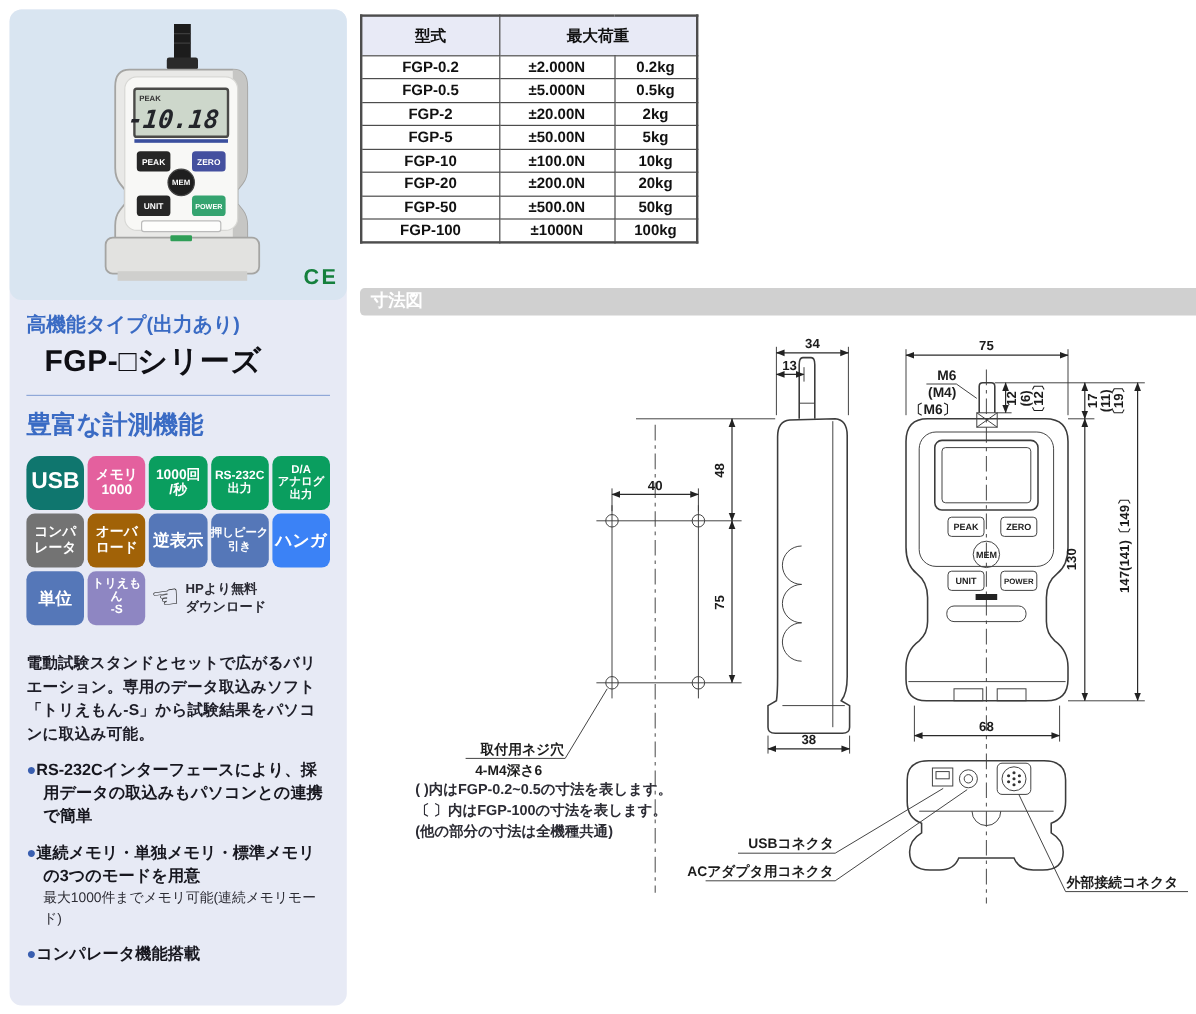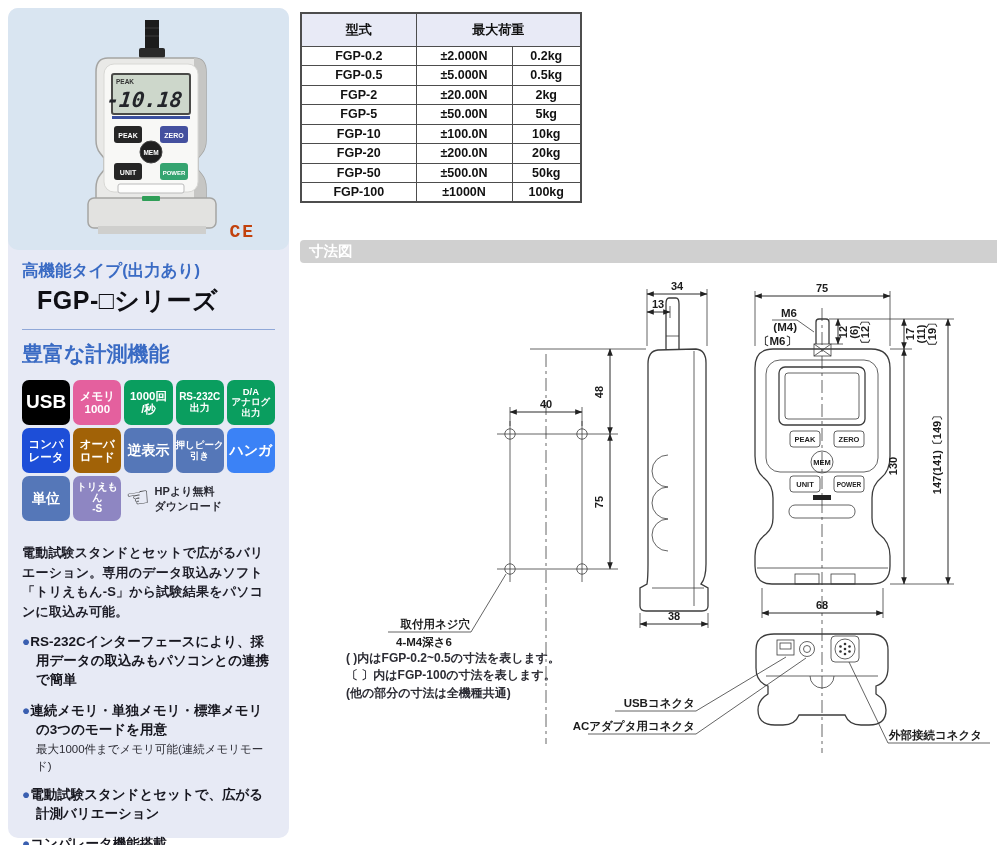--- a/index.html
+++ b/index.html
@@ -5,22 +5,22 @@
   * { margin:0; padding:0; box-sizing:border-box; }
   body { background:#ffffff; font-family:"Liberation Sans","DejaVu Sans",sans-serif; }
   .page { position:relative; width:997px; height:845px; background:#ffffff; overflow:hidden; }
 
   
   .left-col { position:absolute; left:8px; top:8px; width:281px; height:830px;
               background:#e7eaf5; border-radius:10px; }
   .photo-box { position:absolute; left:0; top:0; width:281px; height:242px;
                background:#d9e5f1; border-radius:10px; }
   .photo-svg { position:absolute; left:58px; top:12px; }
-  .ce-mark { position:absolute; right:34px; bottom:8px; font-weight:800; font-size:18px;
-             letter-spacing:2px; color:#c2410c; font-family:Liberation Mono, monospace; }
+  .ce-mark { position:absolute; right:7px; bottom:8px; font-weight:800; font-size:18px;
+             letter-spacing:2px; color:#15803d; font-family:Liberation Sans, sans-serif; }
   .left-inner { position:absolute; left:14px; top:252px; width:253px; }
   .subtitle { color:#3a6bc4; font-weight:bold; font-size:16.5px; }
   .series { color:#0f0f14; font-weight:bold; font-size:25px; margin-top:2px; letter-spacing:0.5px;margin-left:15px; }
   .divider { border:none; border-top:1.5px solid #90a8d8; margin:12px 0 10px 0; }
   .features-heading { color:#3a6bc4; font-weight:bold; font-size:21px; }
   .badges { margin-top:12px; display:grid; grid-template-columns:repeat(5,1fr); gap:3px; }
   .badge { height:45px; border-radius:7px; display:flex; flex-direction:column;
            align-items:center; justify-content:center; color:#fff; font-weight:bold;
            line-height:1.08; text-align:center; }
   .b-xl { font-size:19px; } .b-md { font-size:14px; } .b-sm { font-size:11.5px; }
@@ -105,41 +105,41 @@
       <div class="ce-mark">CE</div>
     </div>
 
     <div class="left-inner">
       <div class="subtitle">高機能タイプ(出力あり)</div>
       <div class="series">FGP-□シリーズ</div>
       <hr class="divider">
       <div class="features-heading">豊富な計測機能</div>
 
       <div class="badges">
-        <div class="badge b-xl" style="background-color: #000000;">
+        <div class="badge b-xl" style="background-color: #0f766e; border-radius: 11px;">
             <span>USB</span>
           </div>
         <div class="badge b-sm" style="background-color: rgb(228, 96, 158);">
             <span>メモリ</span>
             <span>1000</span>
           </div>
         <div class="badge b-sm" style="background-color: rgb(10, 158, 95);">
             <span>1000回</span>
             <span>/秒</span>
           </div>
         <div class="badge b-xxs" style="background-color: rgb(10, 158, 95);">
             <span>RS-232C</span>
             <span>出力</span>
           </div>
         <div class="badge b-xs" style="background-color: rgb(10, 158, 95);">
             <span>D/A</span>
             <span>アナログ</span>
             <span>出力</span>
           </div>
-        <div class="badge b-sm" style="background-color: #1d4ed8;">
+        <div class="badge b-sm" style="background-color: #737373;">
             <span>コンパ</span>
             <span>レータ</span>
           </div>
         <div class="badge b-sm" style="background-color: #a16207;">
             <span>オーバ</span>
             <span>ロード</span>
           </div>
         <div class="badge b-md" style="background-color: rgb(85, 119, 184);">
             <span>逆表示</span>
           </div>
@@ -164,21 +164,20 @@
             <span>ダウンロード</span>
           </span>
         </div>
       </div>
 
       <p class="intro">電動試験スタンドとセットで広がるバリエーション。専用のデータ取込みソフト「トリえもん-S」から試験結果をパソコンに取込み可能。</p>
 
       <ul class="bullets">
         <li><span class="dot">●</span><span>RS-232Cインターフェースにより、採用データの取込みもパソコンとの連携で簡単</span></li>
         <li><span class="dot">●</span><span>連続メモリ・単独メモリ・標準メモリの3つのモードを用意</span><span class="sub">最大1000件までメモリ可能(連続メモリモード)</span></li>
-        <li><span class="dot">●</span><span>電動試験スタンドとセットで、広がる計測バリエーション</span></li>
         <li><span class="dot">●</span><span>コンパレータ機能搭載</span></li>
 
       </ul>
     </div>
   </div>
 
   <table class="spec-table">
     <thead>
       <tr>
         <th class="c1">型式</th>

